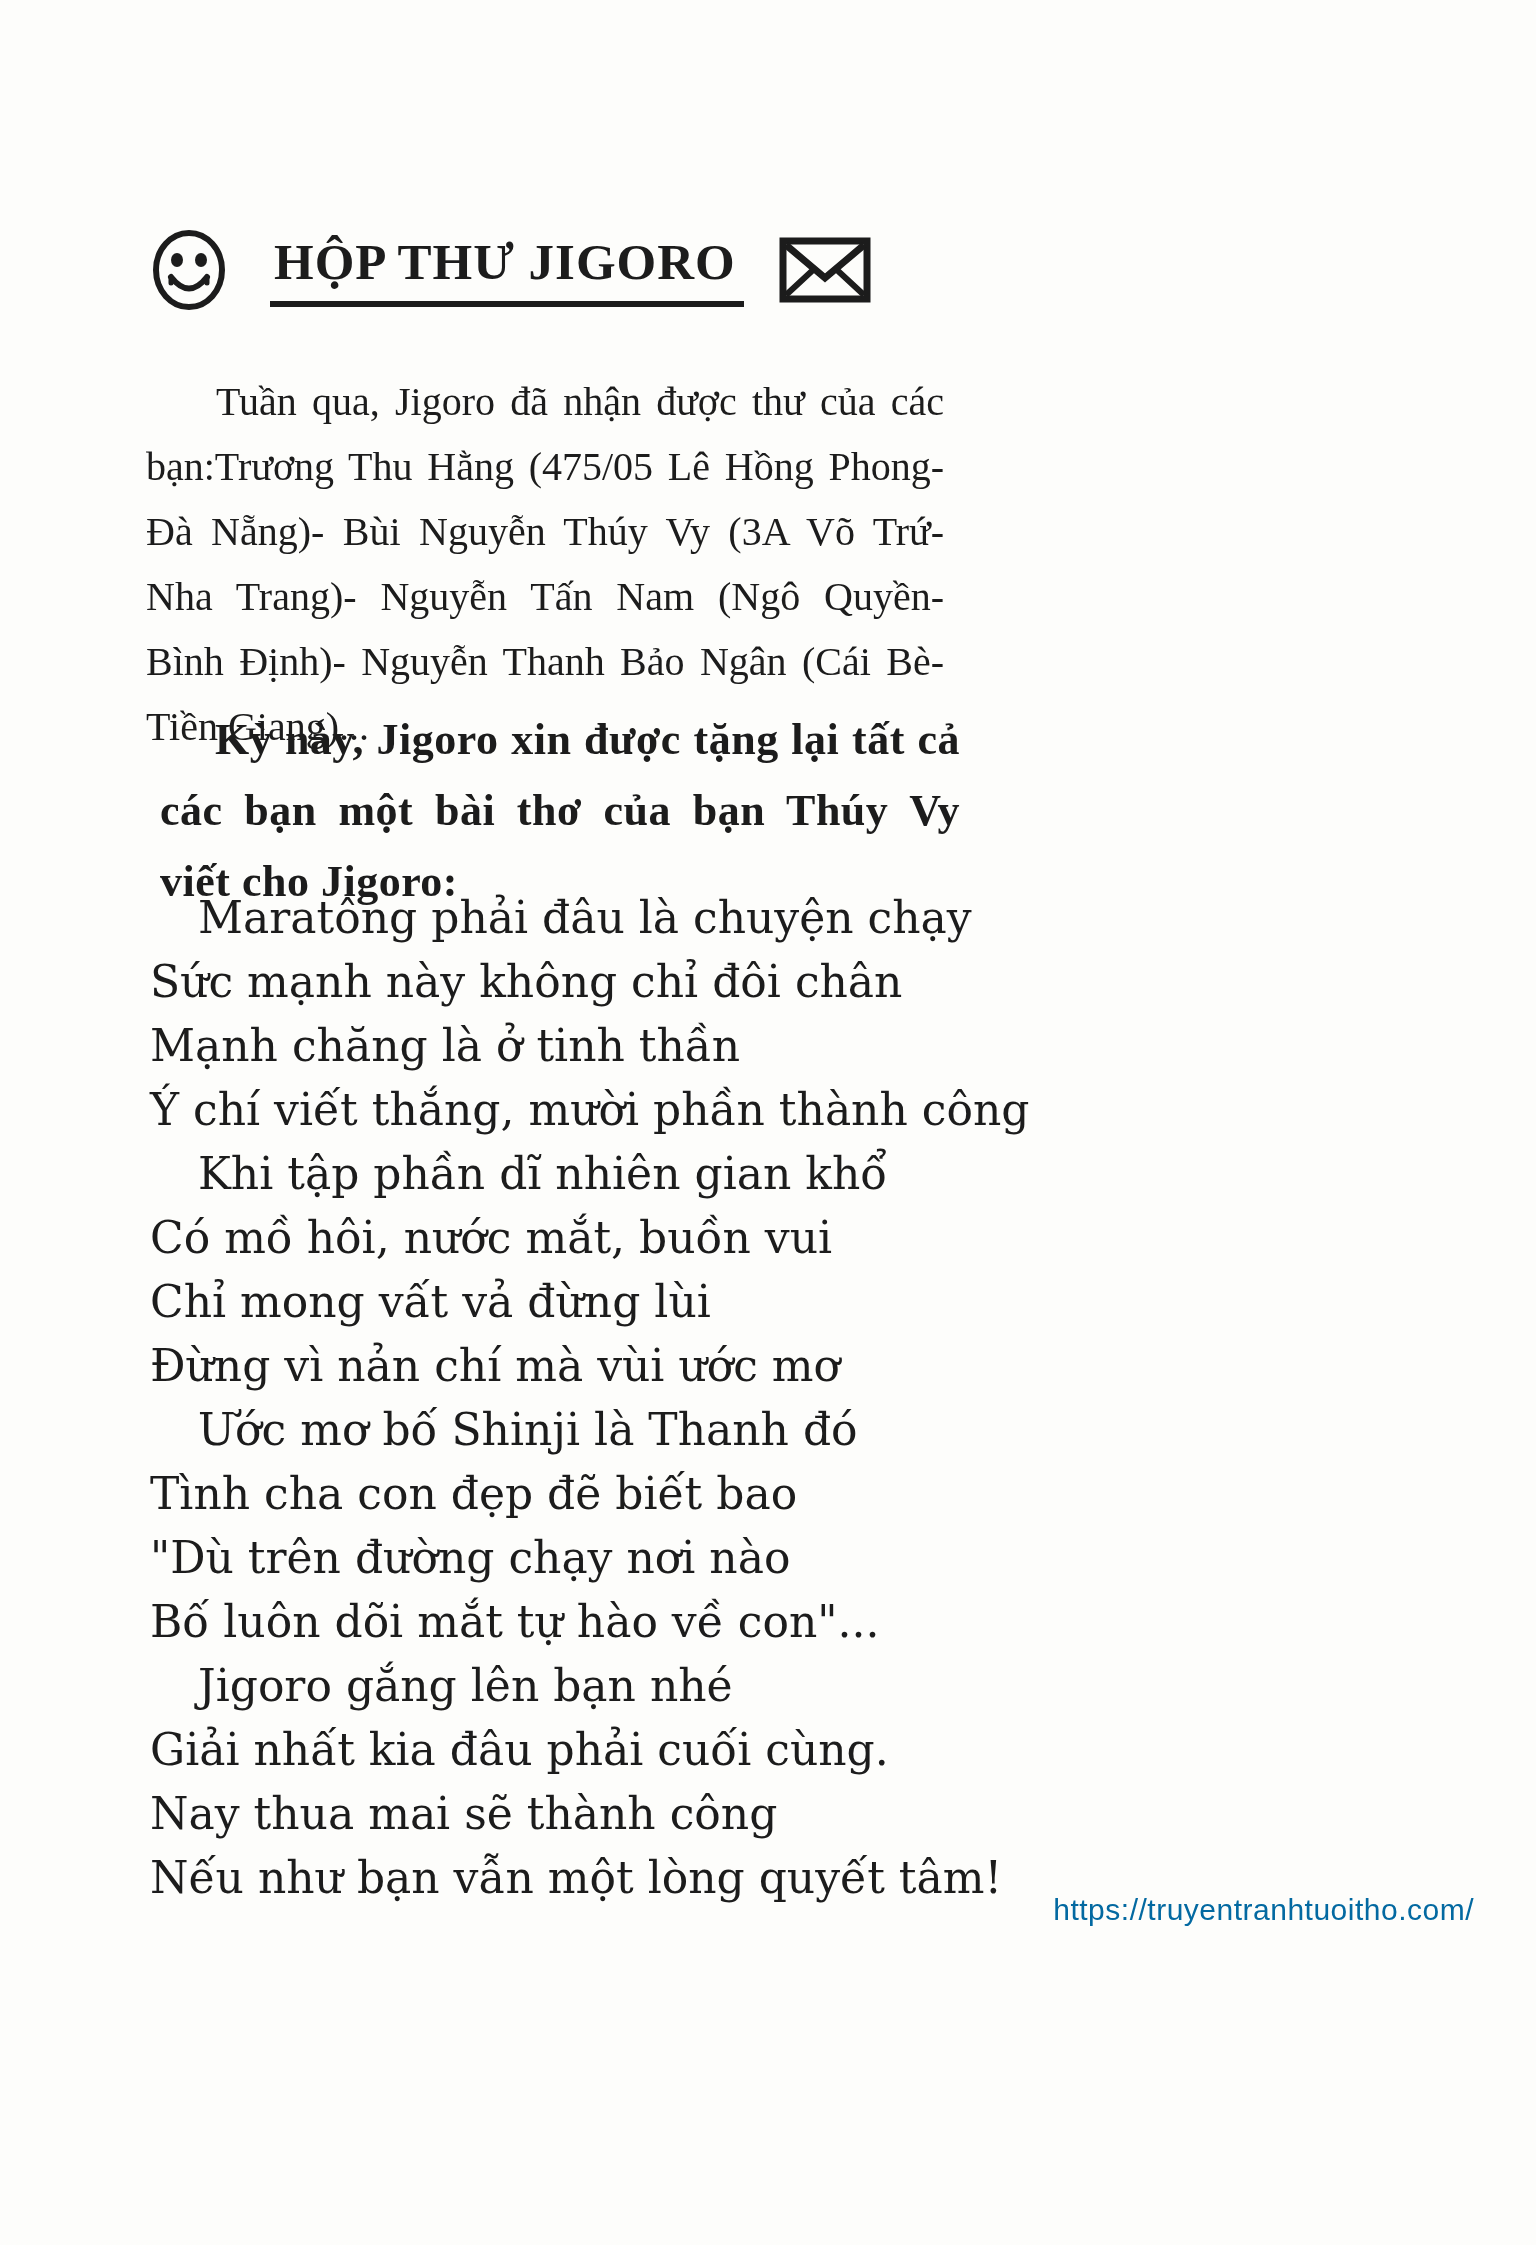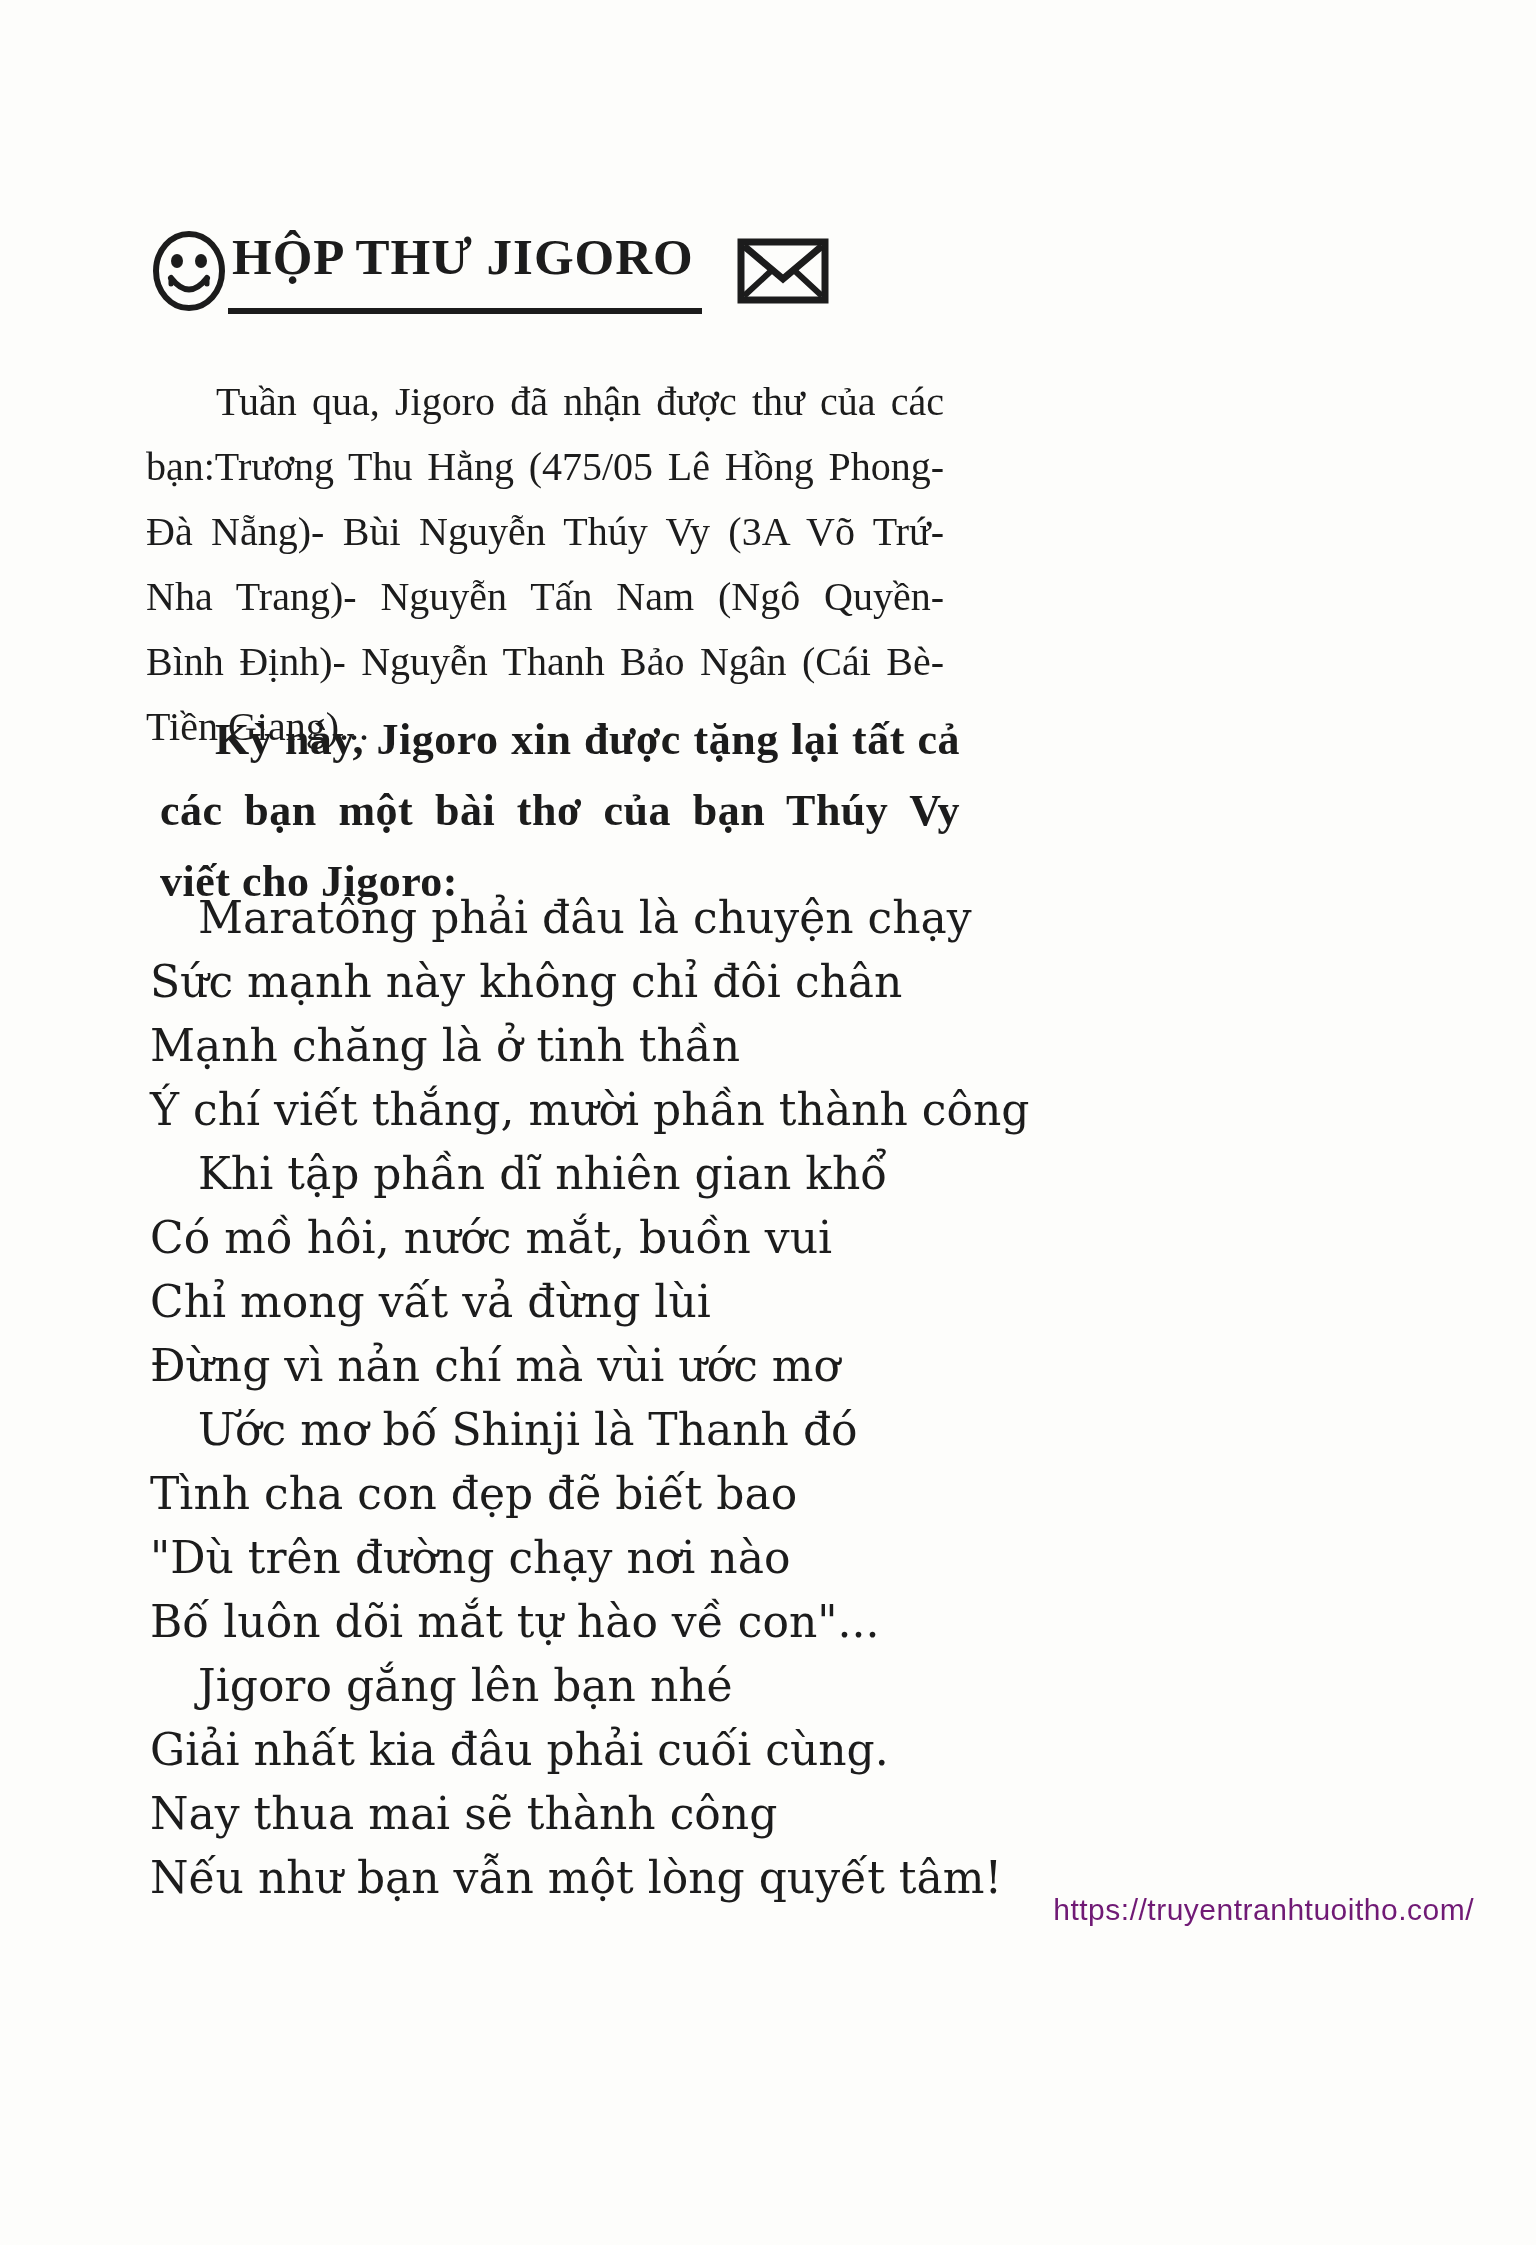--- a/index.html
+++ b/index.html
@@ -22,24 +22,25 @@
   .header {
     position: absolute;
     top: 228px;
     left: 150px;
     display: flex;
     align-items: center;
   }
   .smiley-wrap { width: 78px; height: 84px; flex: 0 0 auto; }
   .smiley-wrap svg { width: 100%; height: 100%; }
   .page-title {
+    margin-left: 42px;
     font-size: 51px;
     font-weight: bold;
     letter-spacing: 1px;
-    padding: 0 8px 22px 4px;
+    padding: 0 8px 10px 4px;
     border-bottom: 6px solid #1c1c1c;
     white-space: nowrap;
   }
   .envelope-wrap { width: 94px; height: 68px; margin-left: 34px; flex: 0 0 auto; }
   .envelope-wrap svg { width: 100%; height: 100%; }
 
   
   .intro {
     position: absolute;
     top: 329px;
@@ -76,21 +77,21 @@
   .poem-line { min-height: 64px; }
   .poem-line.indent { padding-left: 48px; }
 
   
   .footer-url {
     position: absolute;
     top: 1893px;
     right: 62px;
     font-size: 30px;
     font-family: "Liberation Sans", sans-serif;
-    color: #701a75;
+    color: #0369a1;
     letter-spacing: 0.5px;
   }
 </style>
 </head>
 <body>
 
 <div class="page">
 
   <div class="header">
     <span class="smiley-wrap">

